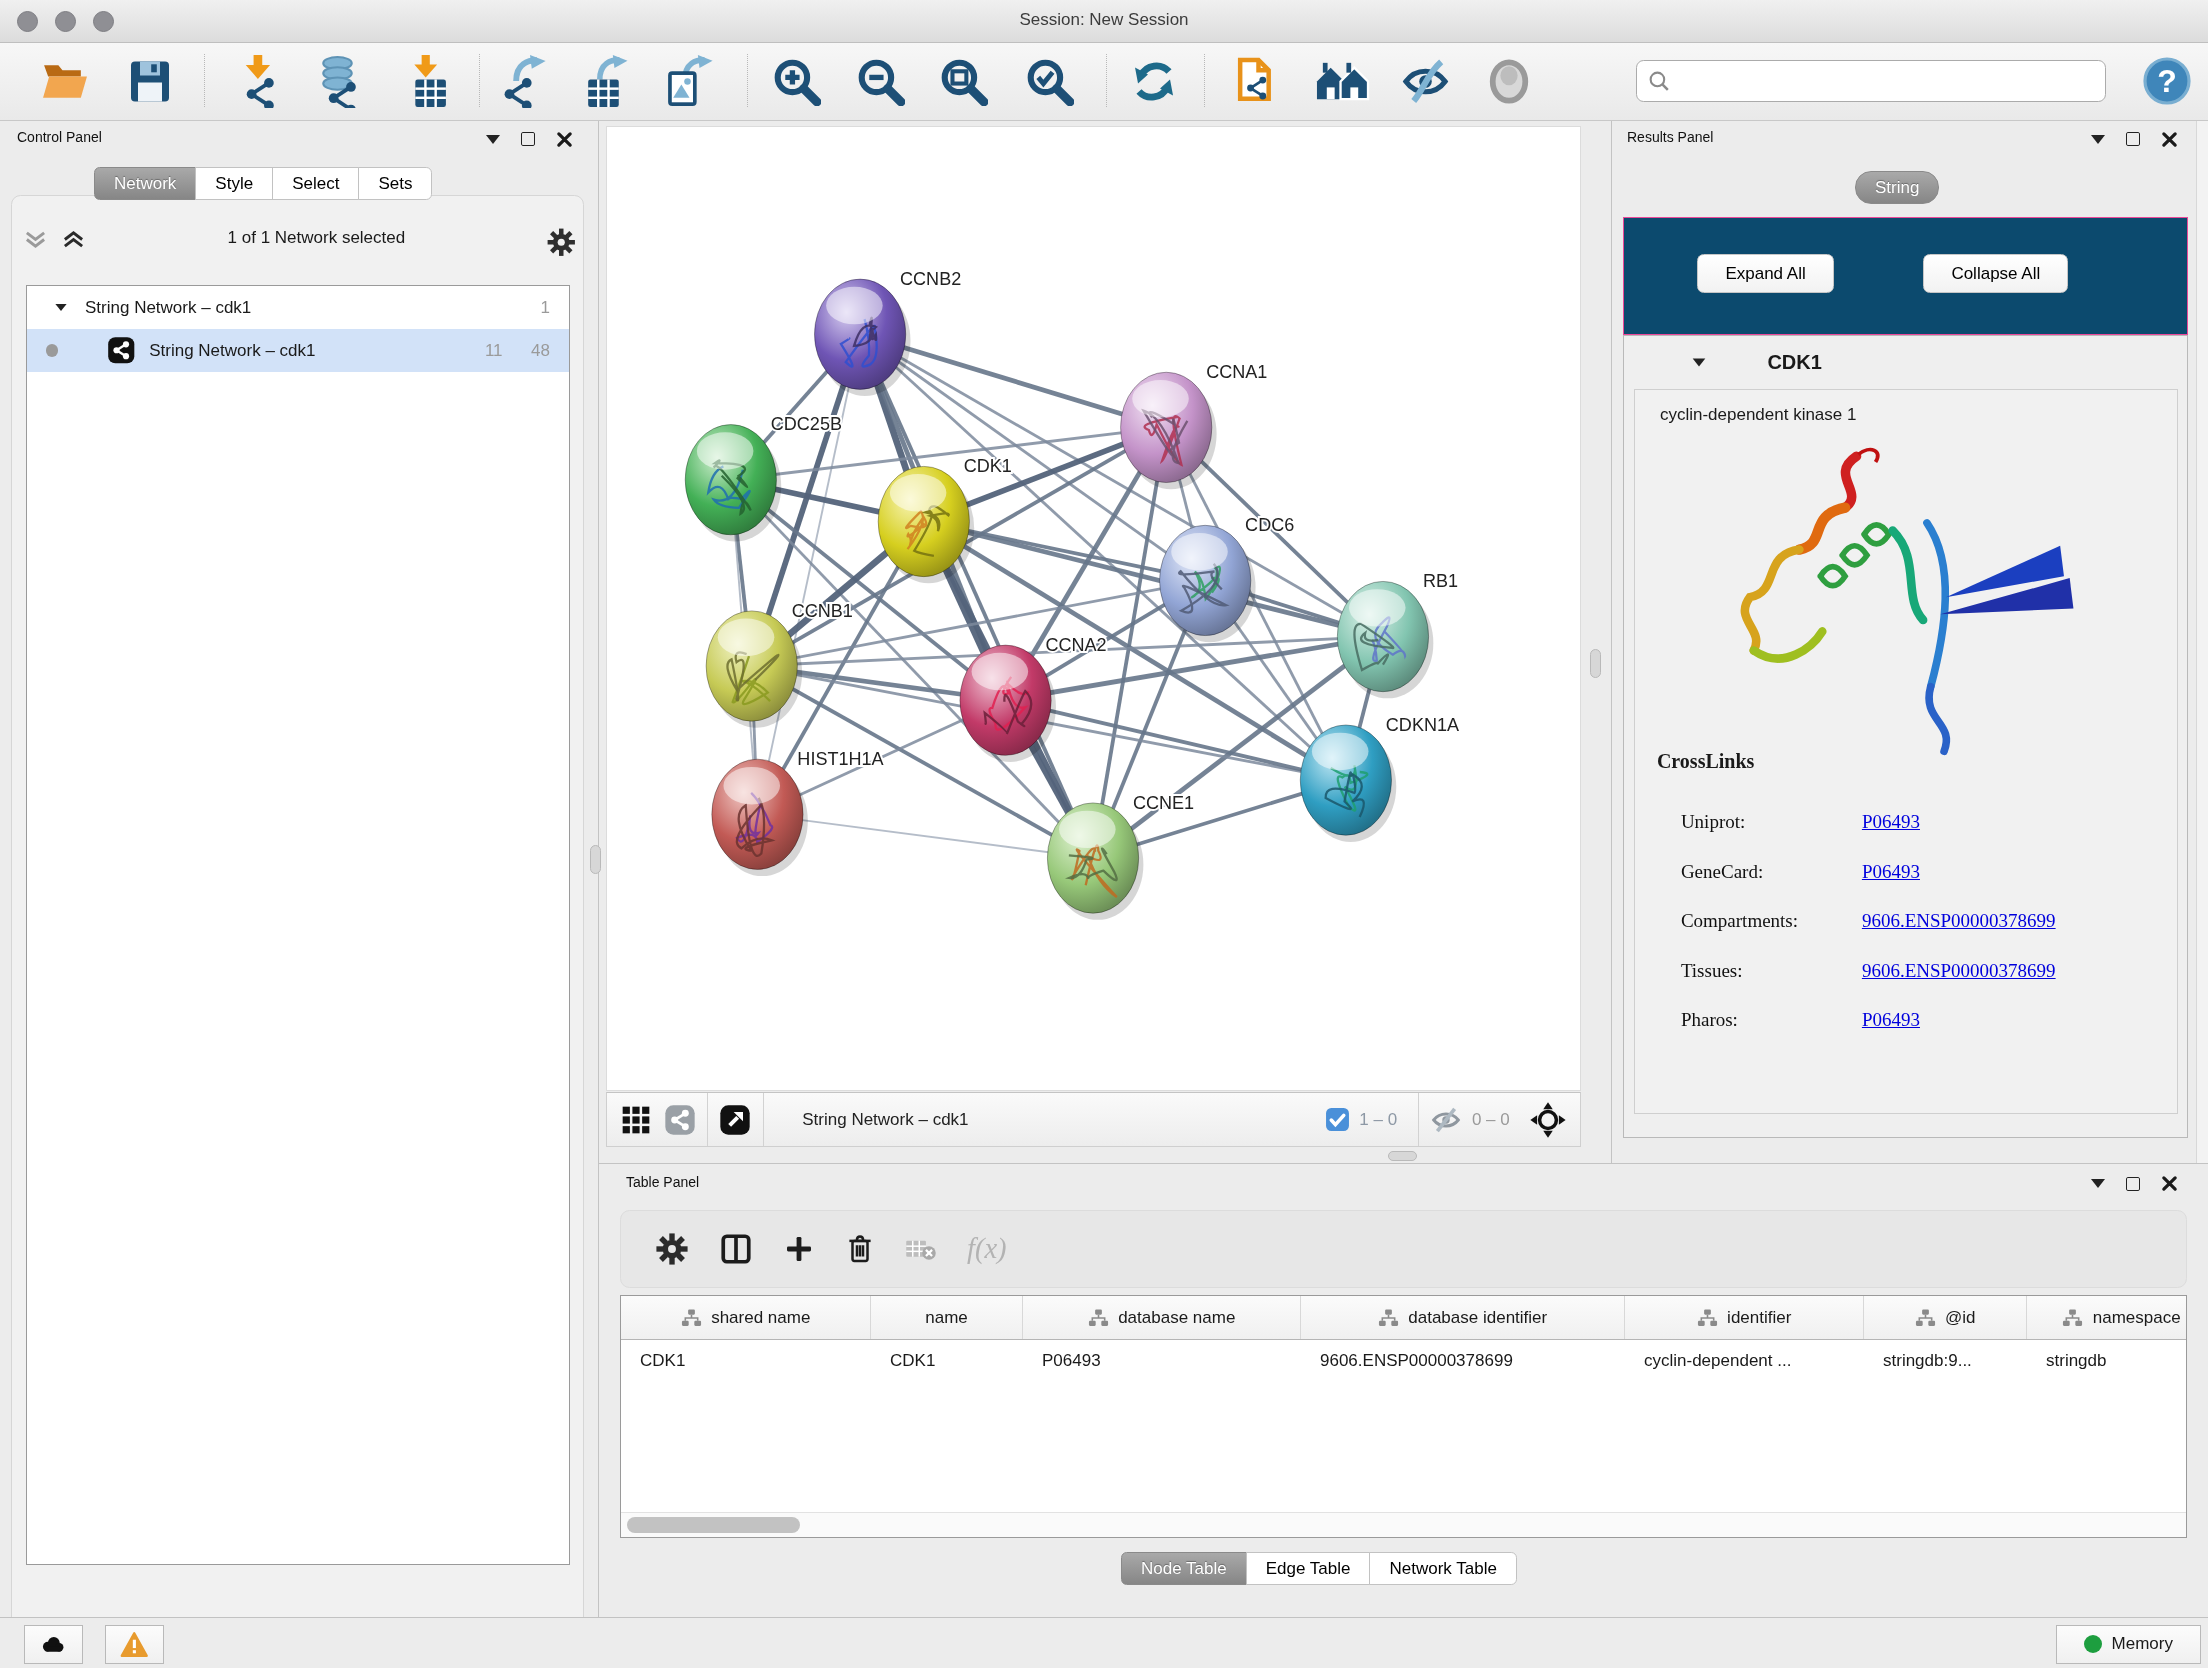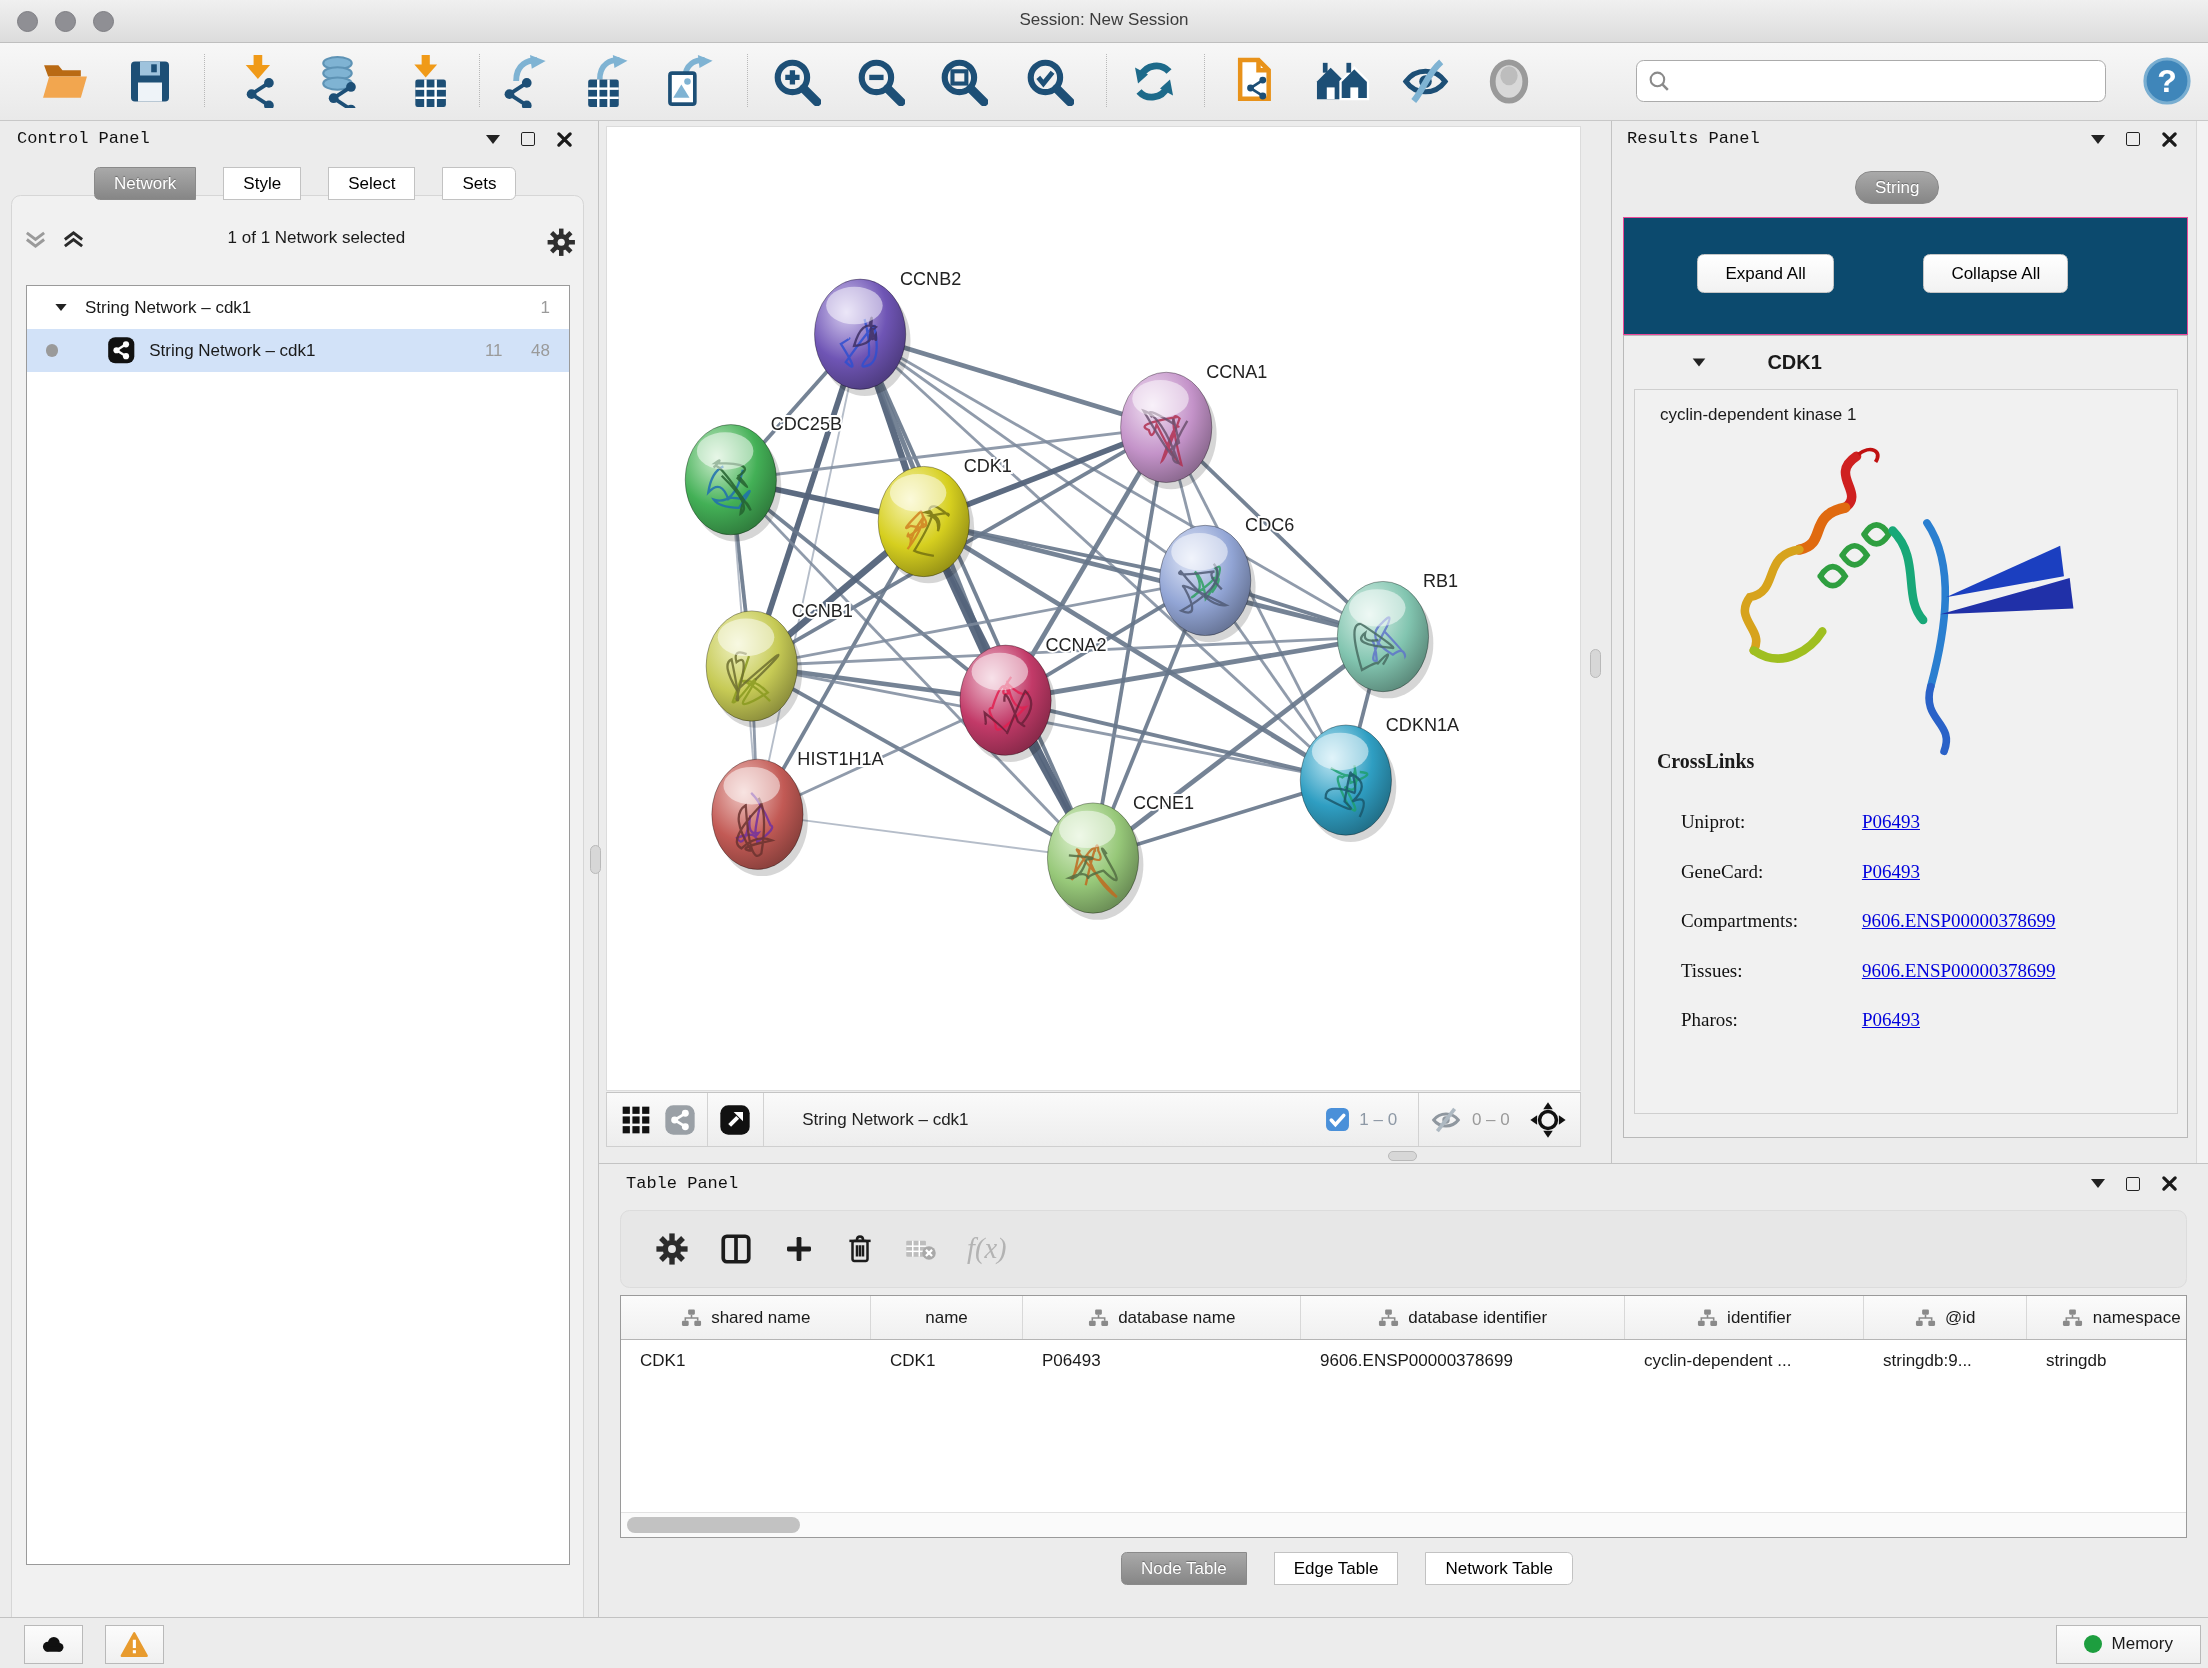--- a/index.html
+++ b/index.html
@@ -19,26 +19,26 @@
   .toolbar { position:absolute; left:0; top:43px; width:2208px; height:78px;
              background:linear-gradient(#f7f7f7,#e9e9e9); border-bottom:1px solid #c8c8c8; }
   .tb-btn { position:absolute; top:9.5px; width:57px; height:57px; display:flex;
             align-items:center; justify-content:center; }
   .tb-sep { position:absolute; top:11.4px; height:53px; border-left:1.9px dotted #b8b8b8; }
   .search-box { position:absolute; left:1636px; top:17px; width:470px; height:42px;
                 background:#fff; border:1px solid #ababab; border-radius:7.6px; display:flex; align-items:center; }
   .search-box svg { margin-left:9.5px; }
 
   
-  .panel-title { position:absolute; font-size:17px; color:#111;font-family:Liberation Mono, monospace; }
+  .panel-title { position:absolute; font-size:14px; color:#111; }
   .win-ctrls { position:absolute; display:flex; align-items:center; gap:21px; }
   .tri-down { width:0; height:0; border-left:7.6px solid transparent; border-right:7.6px solid transparent;
               border-top:9.5px solid #222; }
   .float-box { width:14.3px; height:14.3px; border:1.9px solid #222; border-radius:1.9px; }
-  .seg { display:flex;gap:28px; }
+  .seg { display:flex; }
   .seg-btn { font-family:"Liberation Sans",sans-serif; font-size:17px; padding:5.7px 19px;
              background:#fff; border:1px solid #c2c2c2; margin-left:-1px; color:#000; }
   .seg-btn:first-child { border-radius:5.7px 0 0 5.7px; }
   .seg-btn:last-child { border-radius:0 5.7px 5.7px 0; }
   .seg-btn.sel { background:linear-gradient(#a9a9a9,#868686); color:#fff; border-color:#8a8a8a;
                  text-shadow:0 -1px 1px rgba(0,0,0,.35); }
 
   
   .cp { position:absolute; left:0; top:121px; width:599px; height:1496px;
         background:#ececec; border-right:1px solid #c3c3c3; }

